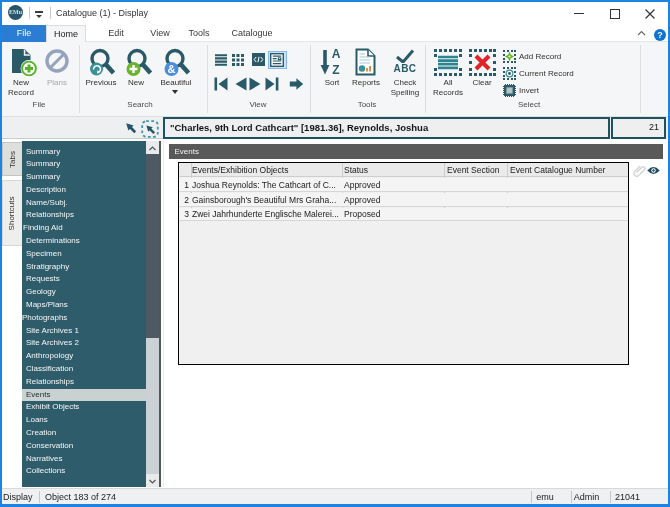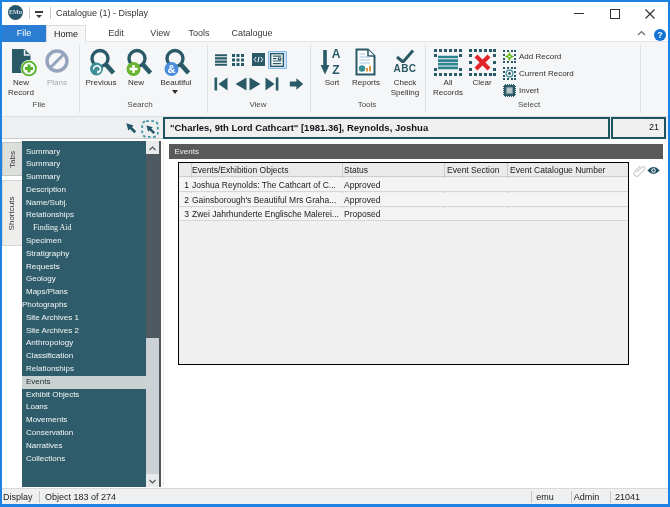--- a/index.html
+++ b/index.html
@@ -289,36 +289,37 @@
       <span style="transform:rotate(-90deg);white-space:nowrap;">Shortcuts</span>
     </div>
 
   <div class="abs" id="sidelist" style="left:20px;top:2px;width:124px;height:346px;background:#2f5c6a;color:#f4f7f7;font-size:8px;padding-top:4.5px;">
       <div style="height:12.8px;line-height:12.8px;padding-left:4px;">Summary</div>
       <div style="height:12.8px;line-height:12.8px;padding-left:4px;">Summary</div>
       <div style="height:12.8px;line-height:12.8px;padding-left:4px;">Summary</div>
       <div style="height:12.8px;line-height:12.8px;padding-left:4px;">Description</div>
       <div style="height:12.8px;line-height:12.8px;padding-left:4px;">Name/Subj.</div>
       <div style="height:12.8px;line-height:12.8px;padding-left:4px;">Relationships</div>
-      <div style="height:12.8px;line-height:12.8px;padding-left:11px;font-family:Liberation Serif, serif;">Finding Aid</div>
+      <div style="height:12.8px;line-height:12.8px;padding-left:1px;">Finding Aid</div>
+      <div style="height:12.8px;line-height:12.8px;padding-left:4px;">Determinations</div>
       <div style="height:12.8px;line-height:12.8px;padding-left:4px;">Specimen</div>
       <div style="height:12.8px;line-height:12.8px;padding-left:4px;">Stratigraphy</div>
       <div style="height:12.8px;line-height:12.8px;padding-left:4px;">Requests</div>
       <div style="height:12.8px;line-height:12.8px;padding-left:4px;">Geology</div>
       <div style="height:12.8px;line-height:12.8px;padding-left:4px;">Maps/Plans</div>
       <div style="height:12.8px;line-height:12.8px;">Photographs</div>
       <div style="height:12.8px;line-height:12.8px;padding-left:4px;">Site Archives 1</div>
       <div style="height:12.8px;line-height:12.8px;padding-left:4px;">Site Archives 2</div>
       <div style="height:12.8px;line-height:12.8px;padding-left:4px;">Anthropology</div>
       <div style="height:12.8px;line-height:12.8px;padding-left:4px;">Classification</div>
       <div style="height:12.8px;line-height:12.8px;padding-left:4px;">Relationships</div>
       <div style="height:12.8px;line-height:12.8px;padding-left:4px; background:#c9d2d1;color:#1c2a2e;">Events</div>
       <div style="height:12.8px;line-height:12.8px;padding-left:4px;">Exhibit Objects</div>
       <div style="height:12.8px;line-height:12.8px;padding-left:4px;">Loans</div>
-      <div style="height:12.8px;line-height:12.8px;padding-left:4px;">Movements</div>
+      <div style="height:12.8px;line-height:12.8px;padding-left:4px;">Creation</div>
       <div style="height:12.8px;line-height:12.8px;padding-left:4px;">Conservation</div>
       <div style="height:12.8px;line-height:12.8px;padding-left:4px;">Narratives</div>
       <div style="height:12.8px;line-height:12.8px;padding-left:4px;">Collections</div>
     </div>
 
   <div class="abs" style="left:144px;top:2px;width:13px;height:346px;background:#ccd1d5;">
     <div class="abs" style="left:0;top:0;width:13px;height:13px;background:#e9eaec;color:#4a4a4a;"><svg width="13" height="13">
           <path d="M3.5 8 L6.5 5 L9.5 8" stroke="#555" stroke-width="1.2" fill="none"></path>
         </svg></div>
     <div class="abs" style="left:0;top:13px;width:13px;height:184px;background:#4e5a62;"></div>

